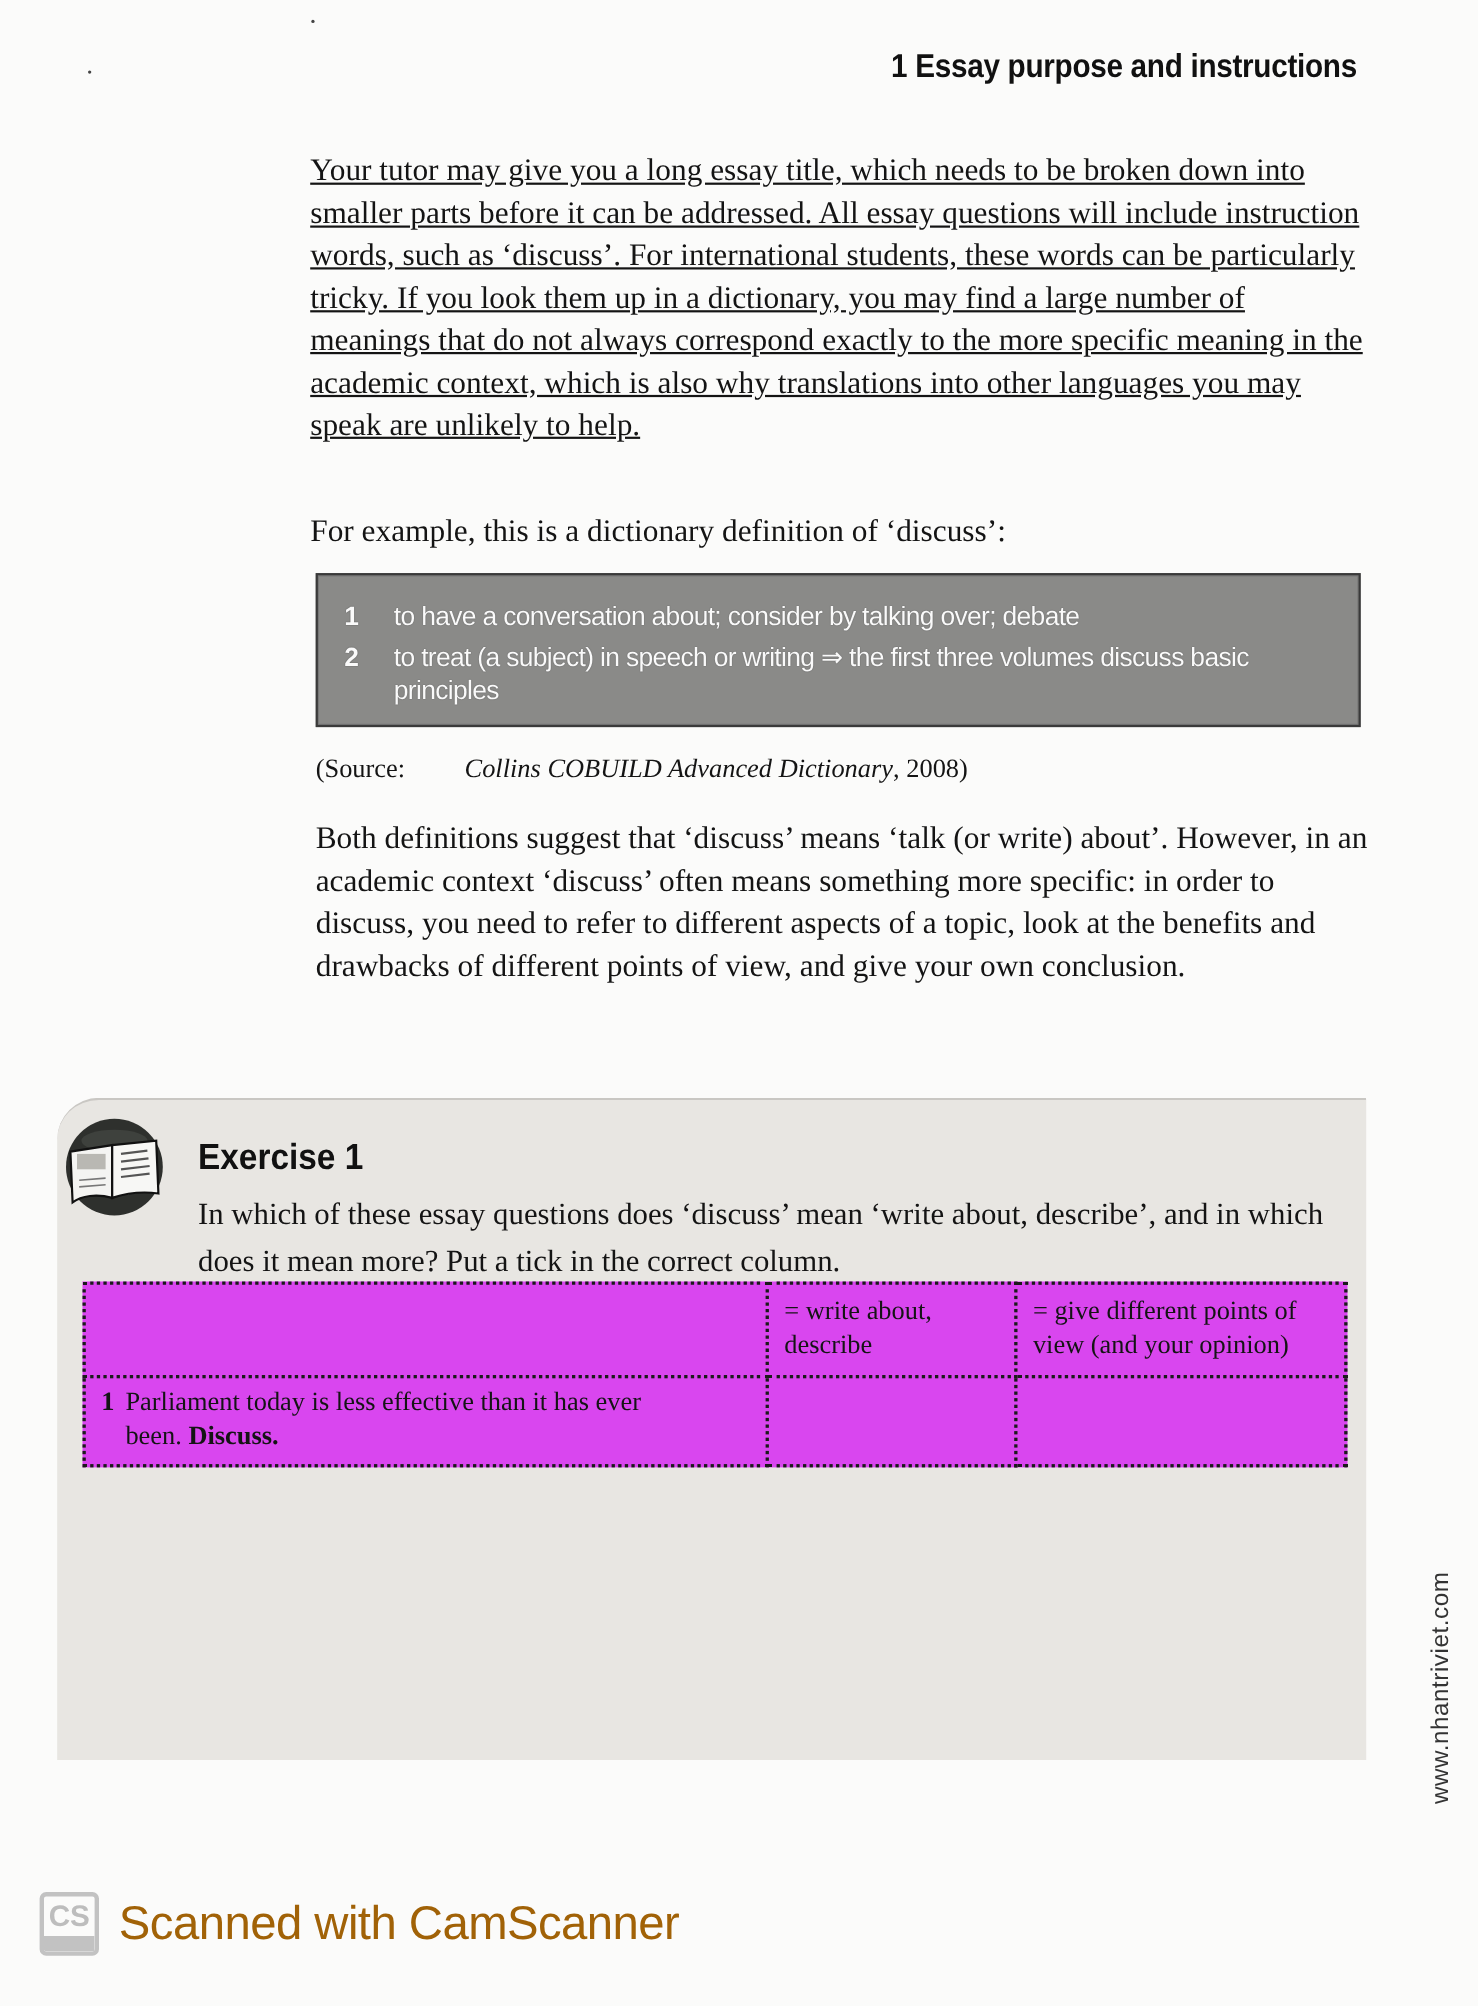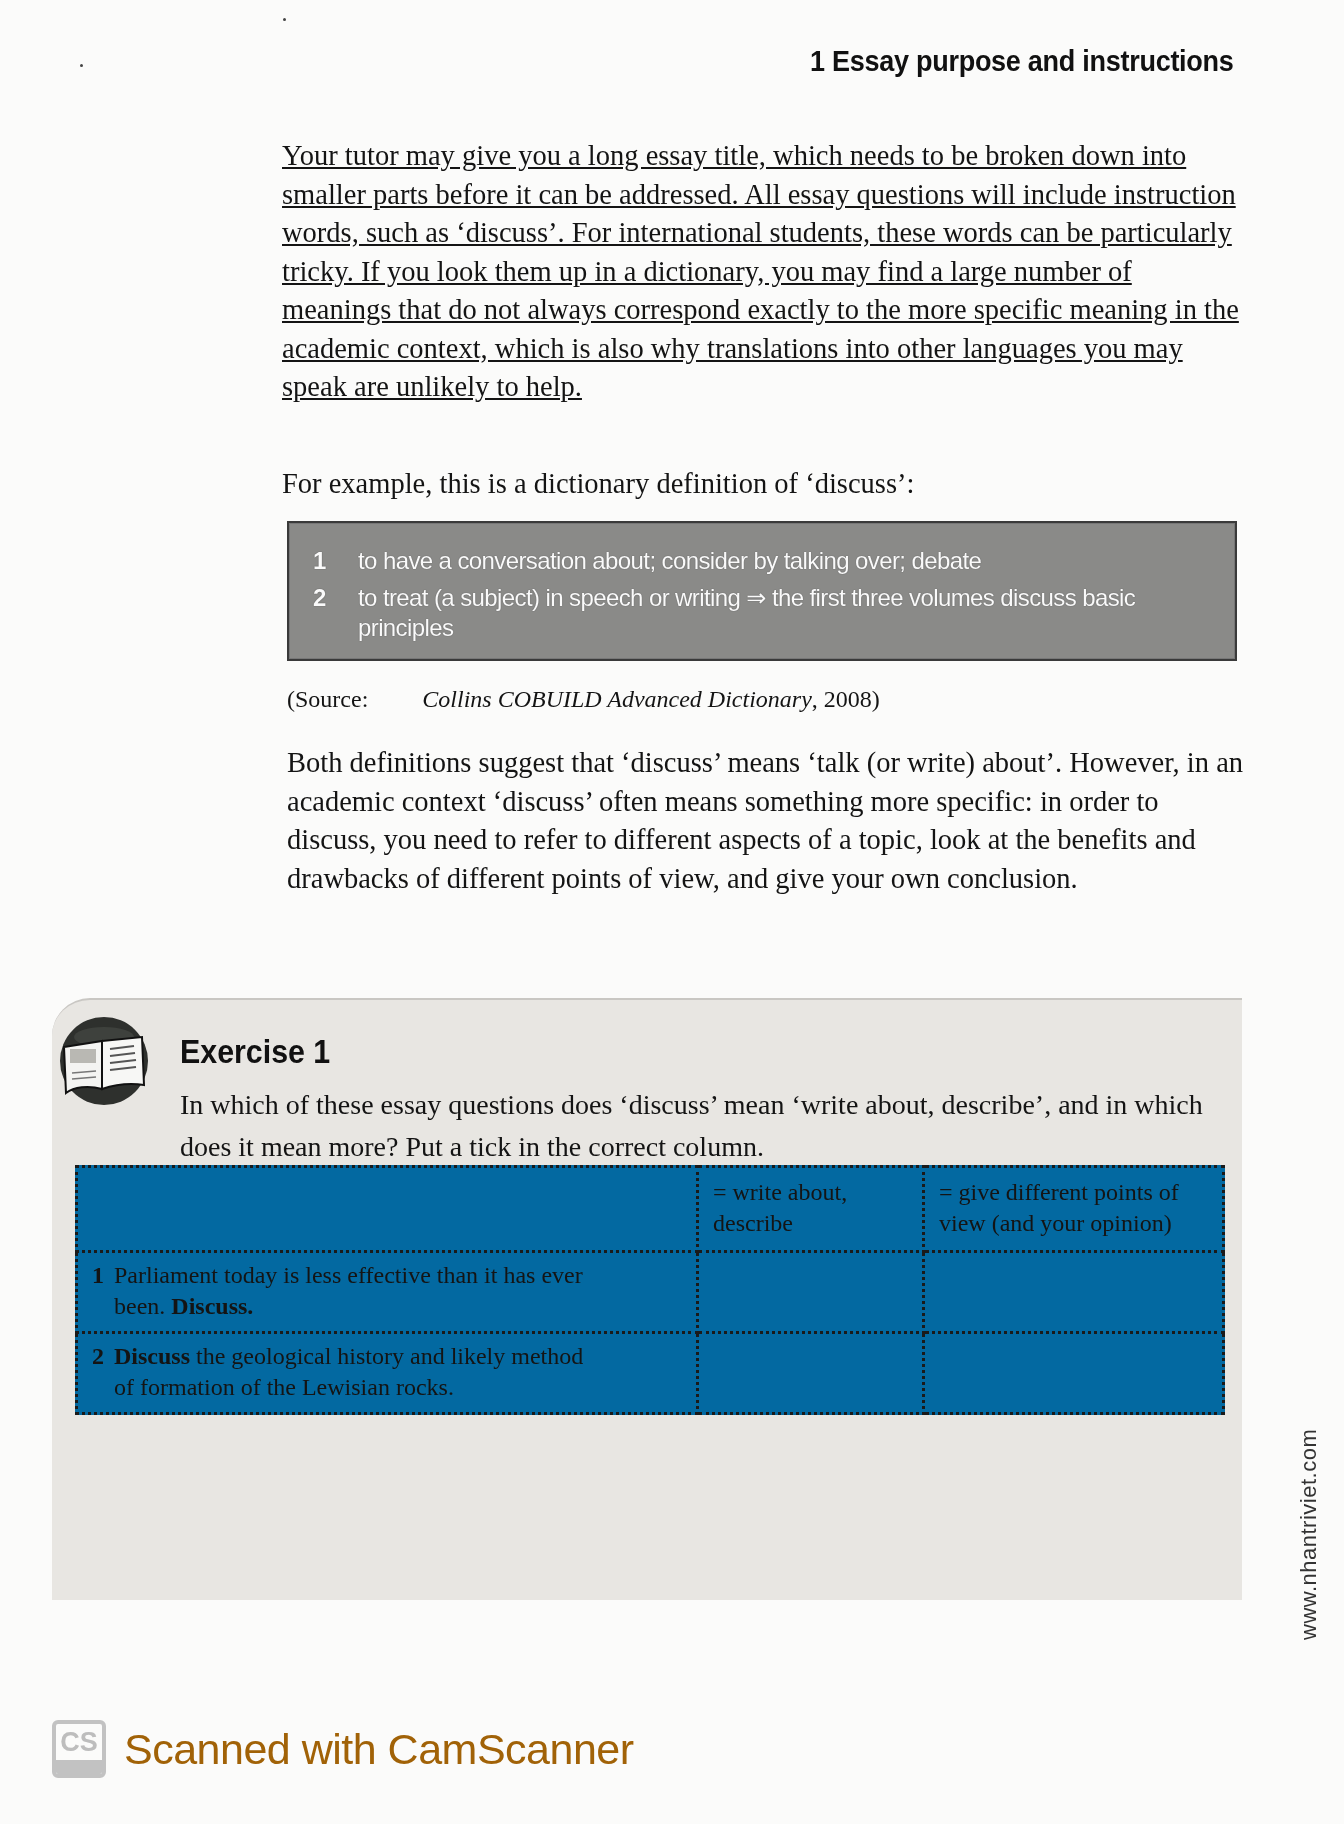--- a/index.html
+++ b/index.html
@@ -55,39 +55,39 @@
     font-family: "Liberation Sans", "DejaVu Sans", sans-serif;
     font-weight: bold; font-size: 33px; color: #111;
     transform: scaleX(0.92); transform-origin: left center;
   }
   .ex-instr {
     position: absolute; left: 180px; top: 1084px; width: 1060px;
     font-size: 28px; line-height: 42px; margin: 0;
   }
   table.ex-table {
     position: absolute; left: 75px; top: 1165px; width: 1150px;
-    border-collapse: collapse; background: #0369a1;
+    border-collapse: collapse; background: #d946ef;
     font-size: 24px; line-height: 31px;
   }
   .ex-table td, .ex-table th {
     border: 3px dotted #1a1a1a; vertical-align: middle; padding: 6px 14px 8px;
     text-align: left; font-weight: normal;
   }
   .ex-table th { height: 68px; }
   .ex-table td { height: 64px; }
   .col-q { width: 590px; }
   .col-a { width: 195px; }
   .q-cell { padding-left: 14px !important; }
   .q-num { font-weight: bold; display: inline-block; width: 22px; }
   .q-text b { font-weight: bold; }
   .q-line2 { padding-left: 22px; display: block; }
   .answer-cell { cursor: pointer; }
 
   .watermark {
-    position: absolute; left: 52px; top: 1720px; display: flex; align-items: center;
+    position: absolute; left: 36px; top: 1720px; display: flex; align-items: center;
     color: #b9b9b9;
   }
   .cs-logo {
     width: 54px; height: 58px; border: 4px solid #c2c2c2; border-radius: 6px;
     box-sizing: border-box; position: relative; overflow: hidden;
     font-family: "Liberation Sans", "DejaVu Sans", sans-serif; font-weight: bold;
     font-size: 27px; color: #bdbdbd; text-align: center; line-height: 36px;
   }
   .cs-logo::after { content: ""; position: absolute; left: 0; right: 0; bottom: 0; height: 14px; background: #c2c2c2; }
   .wm-text {
@@ -158,27 +158,20 @@
     </tr>
   </thead>
   <tbody>
     <tr>
       <td class="q-cell">
         <span class="q-num">1</span><span class="q-text"><span>Parliament today is less effective than it has ever</span><span class="q-line2"><span>been. </span><b>Discuss.</b></span></span>
       </td>
       <td class="answer-cell"></td>
       <td class="answer-cell"></td>
     </tr>
-    <tr>
-      <td class="q-cell">
-        <span class="q-num">2</span><span class="q-text"><b>Discuss</b><span> the geological history and likely method</span><span class="q-line2">of formation of the Lewisian rocks.</span></span>
-      </td>
-      <td class="answer-cell"></td>
-      <td class="answer-cell"></td>
-    </tr>
   </tbody>
 </table>
 
 <div class="watermark">
   <div class="cs-logo">CS</div>
   <span class="wm-text">Scanned with CamScanner</span>
 </div>
 
 <div class="side-url">www.nhantriviet.com</div>
 <div class="page-num">11</div>

